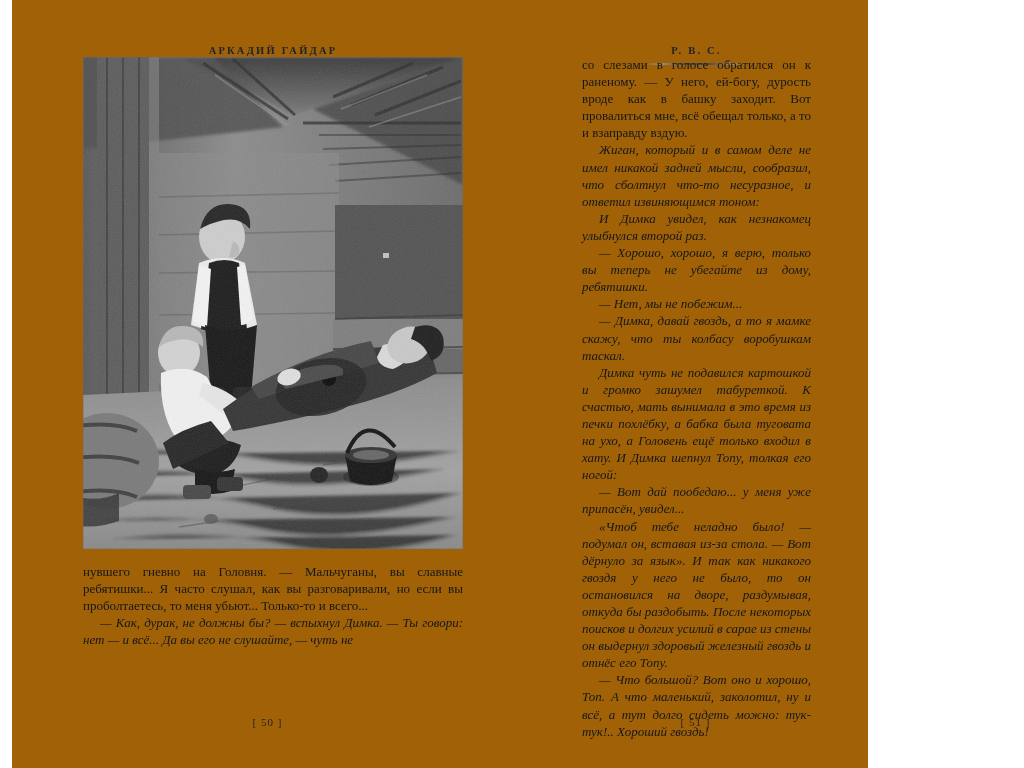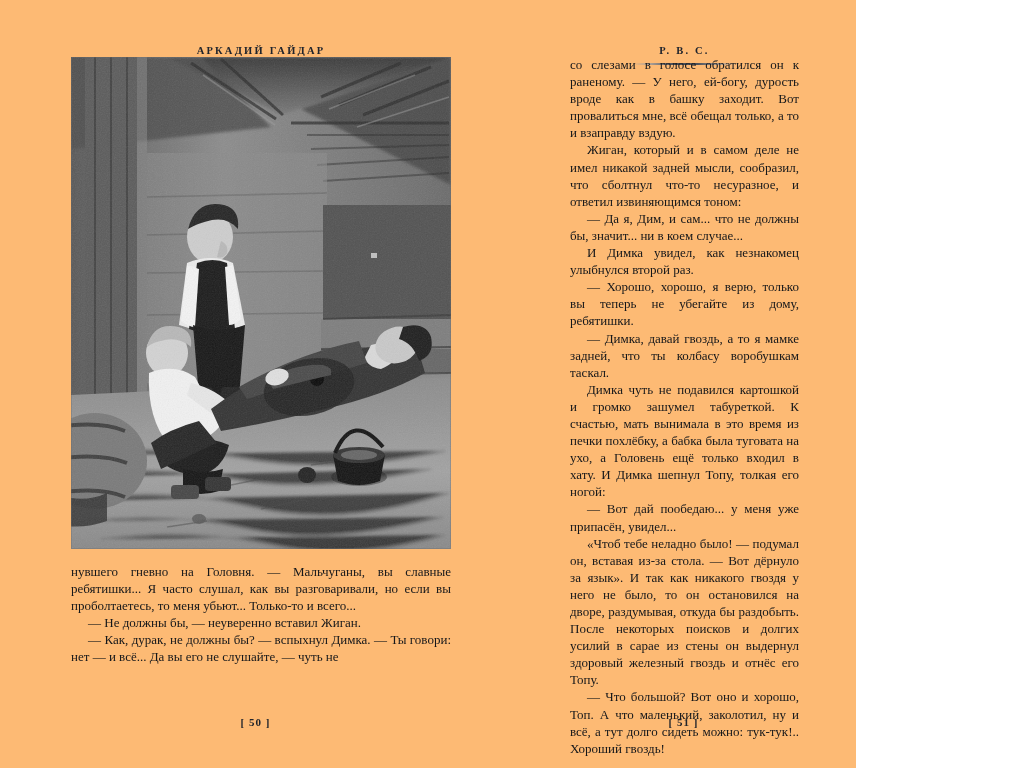--- a/index.html
+++ b/index.html
@@ -14,21 +14,22 @@
     overflow: hidden;
     font-family: "Liberation Serif", "DejaVu Serif", serif;
     color: #1a1a1a;
   }
 
   .spread {
     position: relative;
     width: 856px;
     height: 768px;
     display: flex;
-    background: #fdba74;
+    background: #a16207;
+    margin-left: 12px;
   }
 
   .page {
     position: relative;
     width: 512px;
     height: 768px;
     box-sizing: border-box;
   }
   .page-left  { padding: 0 60px 0 71px; }
   .page-right { padding: 0 57px 12px 59px; }
@@ -84,33 +85,33 @@
     font-size: 13px;
     line-height: 17.1px;
     text-align: justify;
     text-justify: inter-word;
     hyphens: manual;
     color: #15171a;
   }
   .page-left .body-text { margin-top: 14px; }
   .page-right .body-text { margin-top: 16px; }
   .body-text p { margin: 0; }
-  .body-text p.indent { text-indent: 17px; }
+  .body-text p.indent { text-indent: 17px; font-style: italic; }
   .body-text p.cont { text-indent: 0; }
 
   
   .folio {
     position: absolute;
     bottom: 40px;
     left: 0;
     right: 0;
     text-align: center;
     font-size: 11px;
     letter-spacing: 1px;
-    font-weight: 700;
+    font-weight: 400;
     color: #22252b;
   }
 </style>
 </head>
 <body>
 
 <div class="spread">
 
   <div class="page page-left">
 
@@ -298,41 +299,40 @@
 
           <rect x="0" y="0" width="380" height="492" fill="url(#gWall)" opacity="0"></rect>
           <rect x="0" y="0" width="380" height="492" filter="url(#grain)" fill="#888" opacity="0.45"></rect>
           <rect x="0" y="0" width="380" height="492" fill="none" stroke="#6e6c68" stroke-width="2" opacity="0.35"></rect>
         </svg>
       </div>
     </div>
 
     <div class="body-text">
       <p class="cont">нувшего гневно на Головня. — Мальчуганы, вы славные ребятишки... Я часто слушал, как вы разговаривали, но если вы проболтаетесь, то меня убьют... Только-то и всего...</p>
-      <p class="indent">— Не должны бы, — неуверенно вставил Жиган.</p>
       <p class="indent">— Как, дурак, не должны бы? — вспыхнул Димка. — Ты говори: нет — и всё... Да вы его не слушайте, — чуть не</p>
     </div>
 
     <div class="folio">[ 50 ]</div>
   </div>
 
   <div class="page page-right">
 
     <div class="running-head">
       <div class="running-head-text">Р. В. С.</div>
       <div class="head-rule narrow"></div>
     </div>
 
     <div class="body-text">
       <p class="cont">со слезами в голосе обратился он к раненому. — У него, ей-богу, дурость вроде как в башку заходит. Вот провалиться мне, всё обещал только, а то и взаправду вздую.</p>
       <p class="indent">Жиган, который и в самом деле не имел никакой задней мысли, сообразил, что сболтнул что-то несуразное, и ответил извиняющимся тоном:</p>
-      <p class="indent">— Да я, Дим, и сам... что не должны бы, значит... ни в коем случае...</p>
       <p class="indent">И Димка увидел, как незнакомец улыбнулся второй раз.</p>
       <p class="indent">— Хорошо, хорошо, я верю, только вы теперь не убегайте из дому, ребятишки.</p>
-      <p class="indent">— Димка, давай гвоздь, а то я мамке задней, что ты колбасу воробушкам таскал.</p>
+      <p class="indent">— Нет, мы не побежим...</p>
+      <p class="indent">— Димка, давай гвоздь, а то я мамке скажу, что ты колбасу воробушкам таскал.</p>
       <p class="indent">Димка чуть не подавился картошкой и громко зашумел табуреткой. К счастью, мать вынимала в это время из печки похлёбку, а бабка была туговата на ухо, а Головень ещё только входил в хату. И Димка шепнул Топу, толкая его ногой:</p>
       <p class="indent">— Вот дай пообедаю... у меня уже припасён, увидел...</p>
       <p class="indent">«Чтоб тебе неладно было! — подумал он, вставая из-за стола. — Вот дёрнуло за язык». И так как никакого гвоздя у него не было, то он остановился на дворе, раздумывая, откуда бы раздобыть. После некоторых поисков и долгих усилий в сарае из стены он выдернул здоровый железный гвоздь и отнёс его Топу.</p>
       <p class="indent">— Что большой? Вот оно и хорошо, Топ. А что маленький, заколотил, ну и всё, а тут долго сидеть можно: тук-тук!.. Хороший гвоздь!</p>
     </div>
 
     <div class="folio">[ 51 ]</div>
   </div>
 
 </div>

